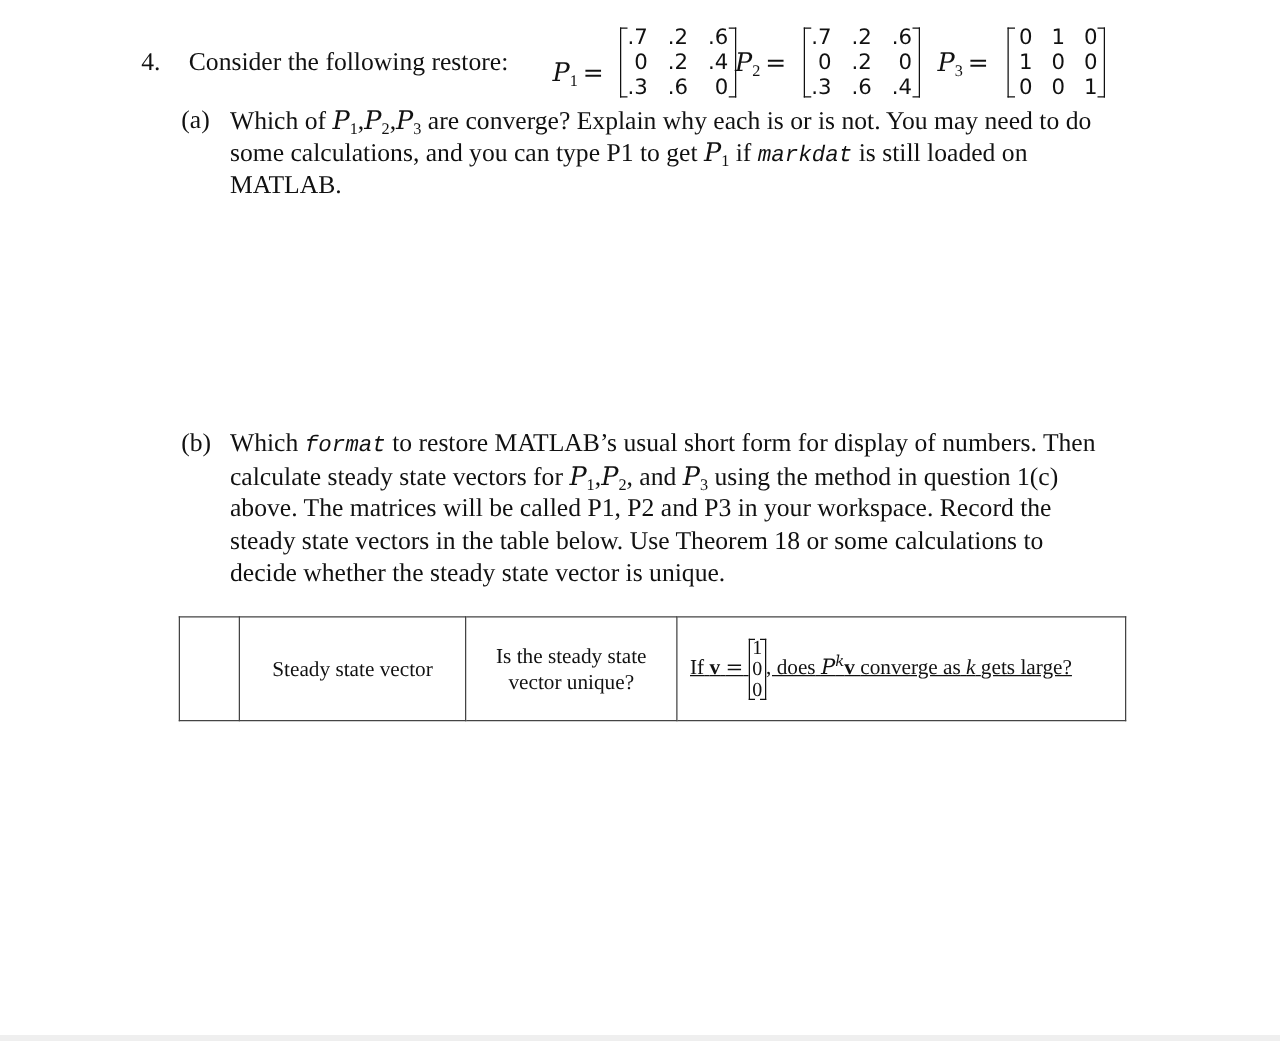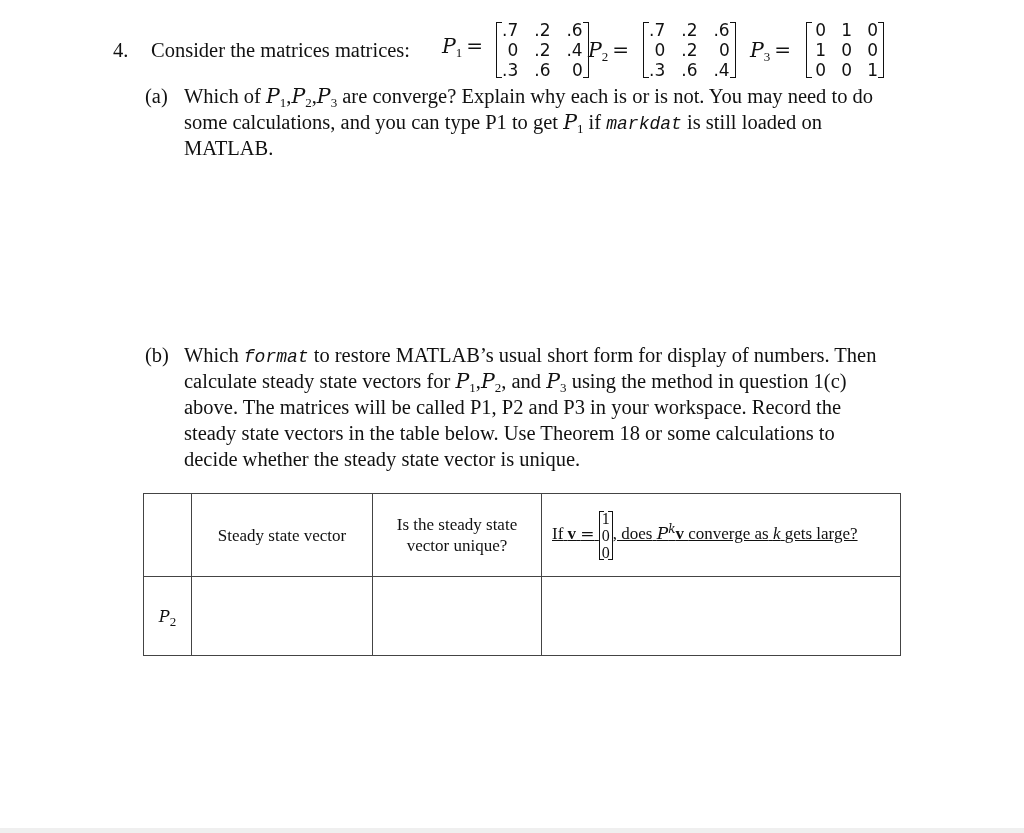--- a/index.html
+++ b/index.html
@@ -41,23 +41,23 @@
   .vecmini { display: inline-block; position: relative; vertical-align: middle; padding: 0 3px; line-height: 17px; font-size: 16px; }
   .vecmini .bl, .vecmini .br { position: absolute; top: 1px; bottom: 1px; width: 4px; border: 1.3px solid #111; }
   .vecmini .bl { left: 0; border-right: none; }
   .vecmini .br { right: 0; border-left: none; }
   .footer-bar { position: absolute; left: 0; top: 828px; width: 1024px; height: 5px; background: #efefef; }
 </style>
 </head>
 <body>
 
 <div class="abs txt" style="left:113px; top:38px;">4.</div>
-<div class="abs txt" style="left:151px; top:38px;">Consider the matrices matrices:</div>
+<div class="abs txt" style="left:151px; top:38px;">Consider the following restore:</div>
 
-<div class="abs" style="left:442px; top:34px;">
+<div class="abs" style="left:442px; top:46px;">
   <span class="mi txt">P</span><sub class="s">1</sub>
   <span class="eq">=</span>
 </div>
 <div class="matrix" style="left:498px; top:20px;">
   <span class="bracket-l"></span>
   <span class="cell">.7</span>
   <span class="cell">.2</span>
   <span class="cell">.6</span>
   <span class="cell">0</span>
   <span class="cell">.2</span>
@@ -155,22 +155,16 @@
         <div>0</div>
         <div>0</div>
         <span class="br"></span>
       </span><span>, does</span>
       <span class="mi">P</span><sup class="mi" style="font-size:12px;">k</sup><b>v</b>
       <span>converge as</span>
       <i>k</i>
       <span>gets large?</span>
     </td>
   </tr>
-  <tr style="height:79px;">
-    <td><span class="rowlabel">P</span><sub class="s">2</sub></td>
-    <td></td>
-    <td></td>
-    <td></td>
-  </tr>
 </tbody>
   </table>
 
 <div class="footer-bar"></div>
 
 </body></html>

